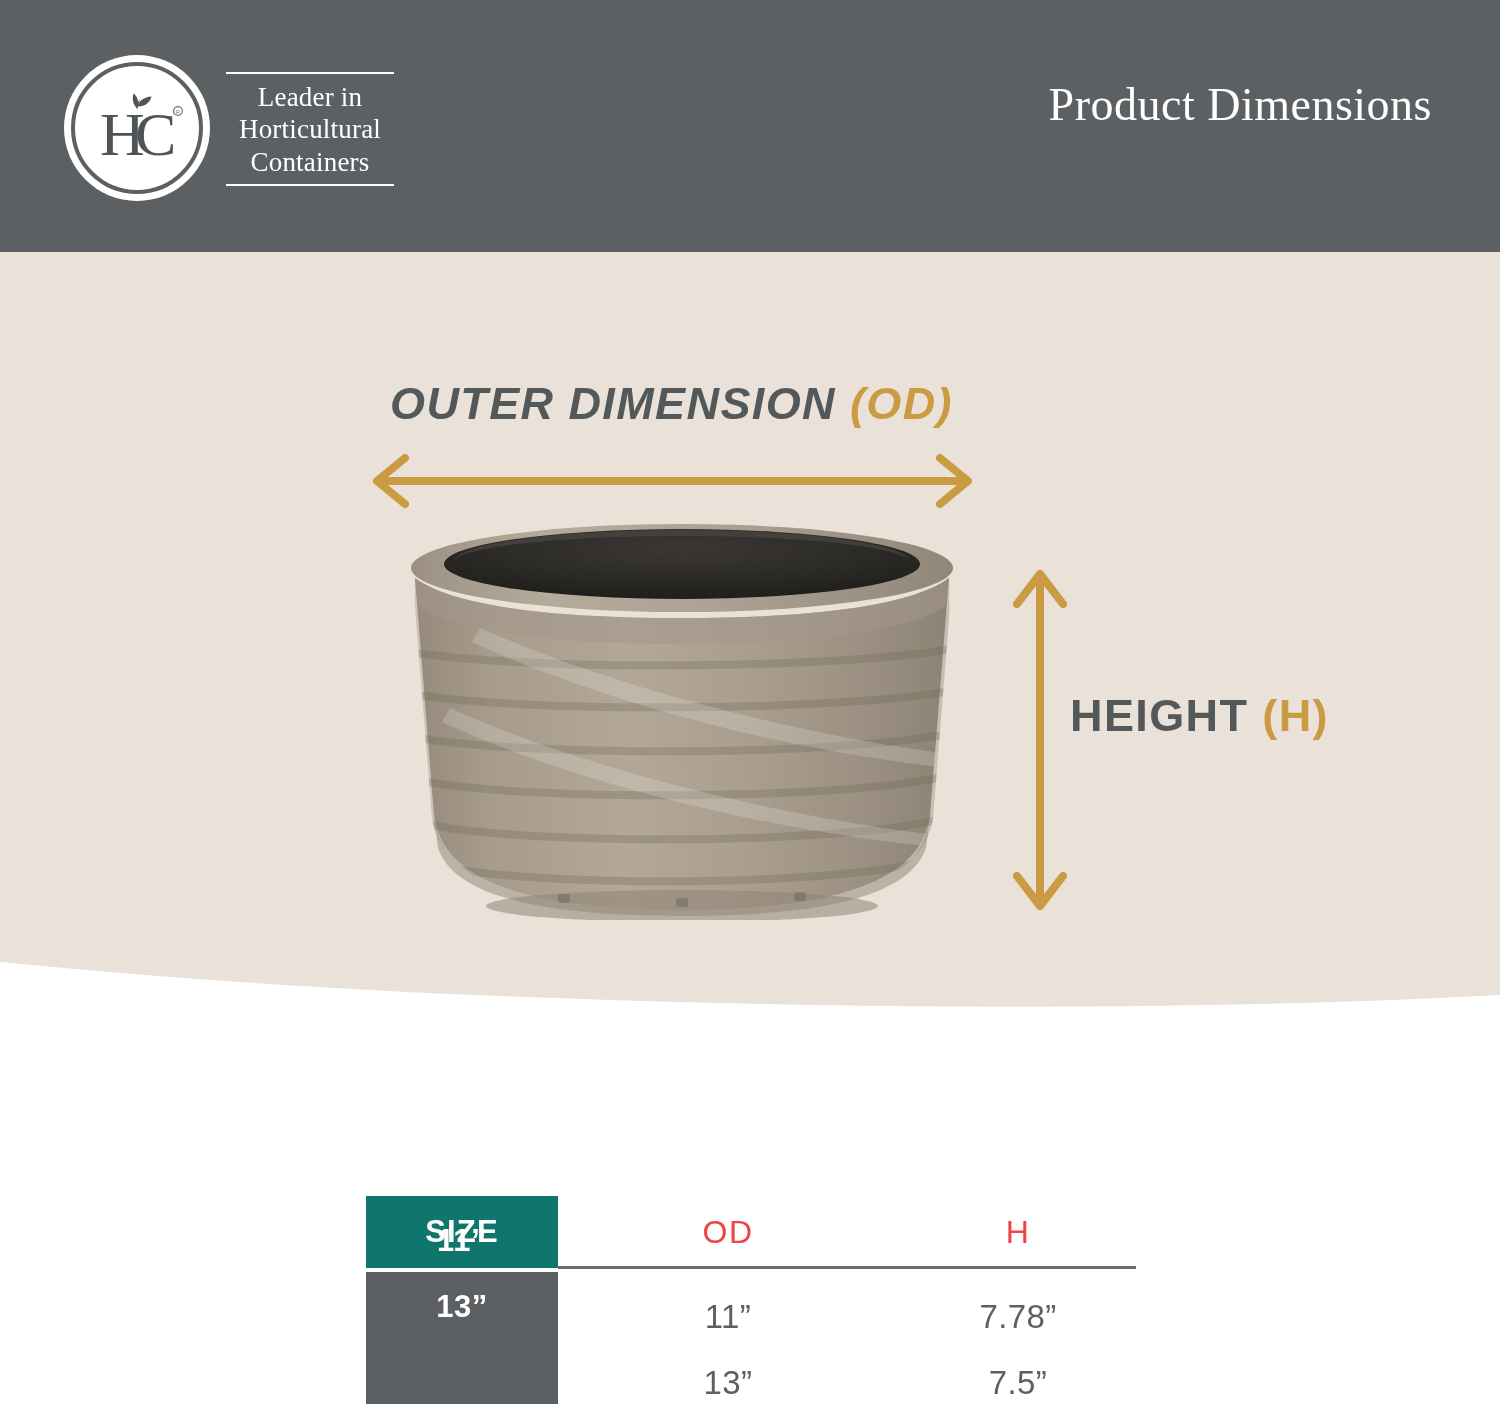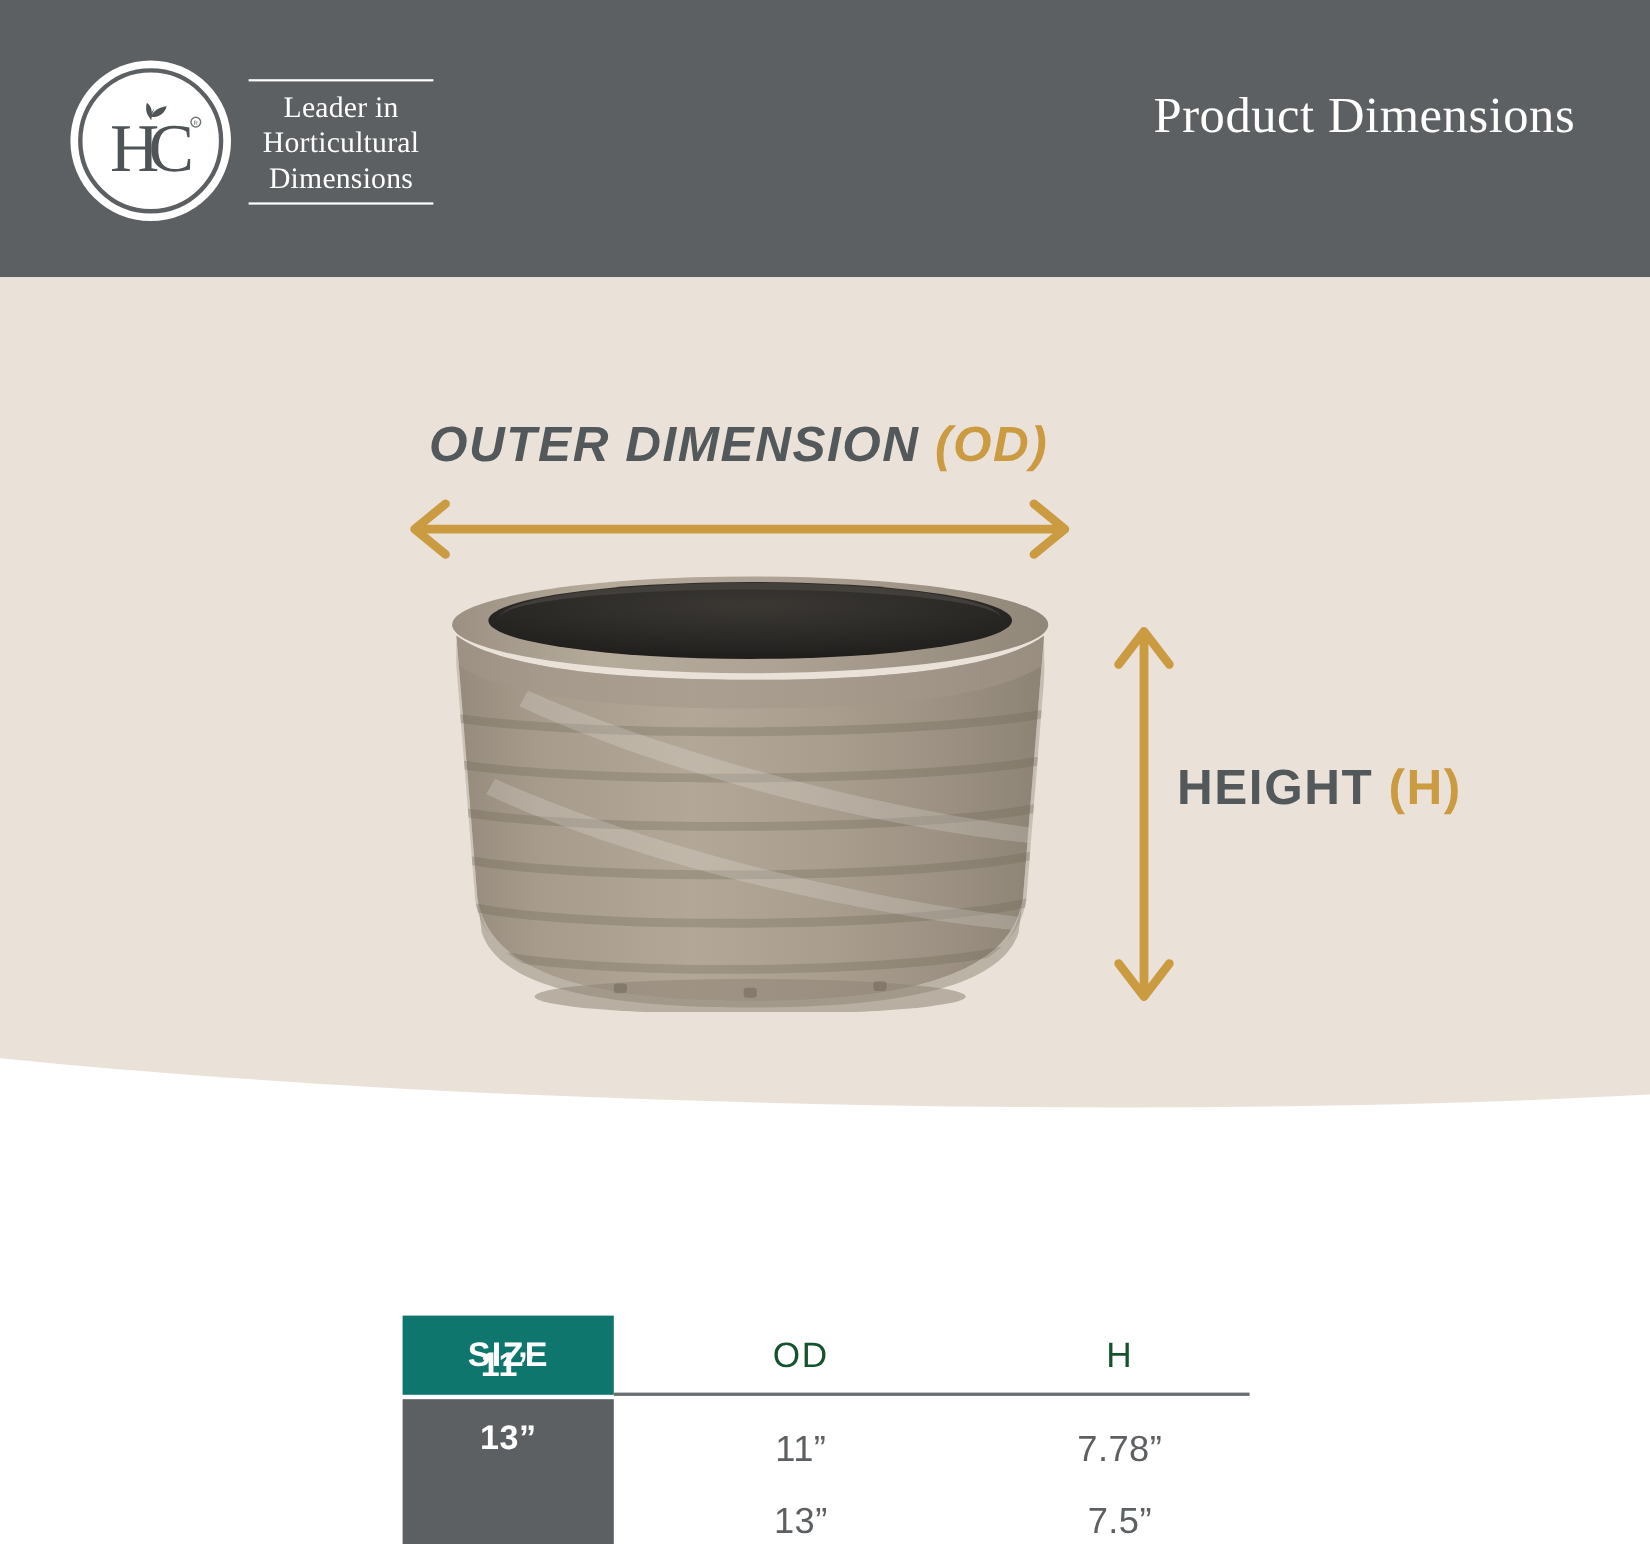--- a/index.html
+++ b/index.html
@@ -179,21 +179,21 @@
     align-items: center;
     justify-content: center;
   }
   .size-cell.r0 { top: 14px; }
   .size-cell.r1 { top: 80px; }
 
   .col-head {
     position: absolute;
     top: 0;
     height: 72px;
-    color: #14532d;
+    color: #ef4444;
     font-size: 32px;
     letter-spacing: 1.5px;
     display: flex;
     align-items: center;
     justify-content: center;
   }
   .col-head.od { left: 212px; width: 300px; }
   .col-head.h  { left: 532px; width: 240px; }
 
   .head-rule {
@@ -245,21 +245,21 @@
           <text x="73" y="102" font-family="Liberation Serif, serif" font-size="62" fill="#4f5456">C</text>
           <circle cx="116" cy="58" r="4.4" fill="none" stroke="#6f7476" stroke-width="1.3"></circle>
           <text x="116" y="61" font-family="Liberation Sans, sans-serif" font-size="5.5" fill="#6f7476" text-anchor="middle">R</text>
         </svg>
       </div>
 
       <div class="logo-text-wrap">
         <div class="logo-rule"></div>
         <div class="logo-text">Leader in
 Horticultural
-Dimensions</div>
+Containers</div>
         <div class="logo-rule"></div>
       </div>
     </div>
 
     <div class="header-title">Product Dimensions</div>
   </div>
 
   <div class="cream-panel">
     <svg width="1500" height="760" viewBox="0 0 1500 760">
       <path d="M0 0 H1500 V743 C1180 760 820 757 500 744 C320 737 140 724 0 710 Z" fill="#eae2d8"></path>

